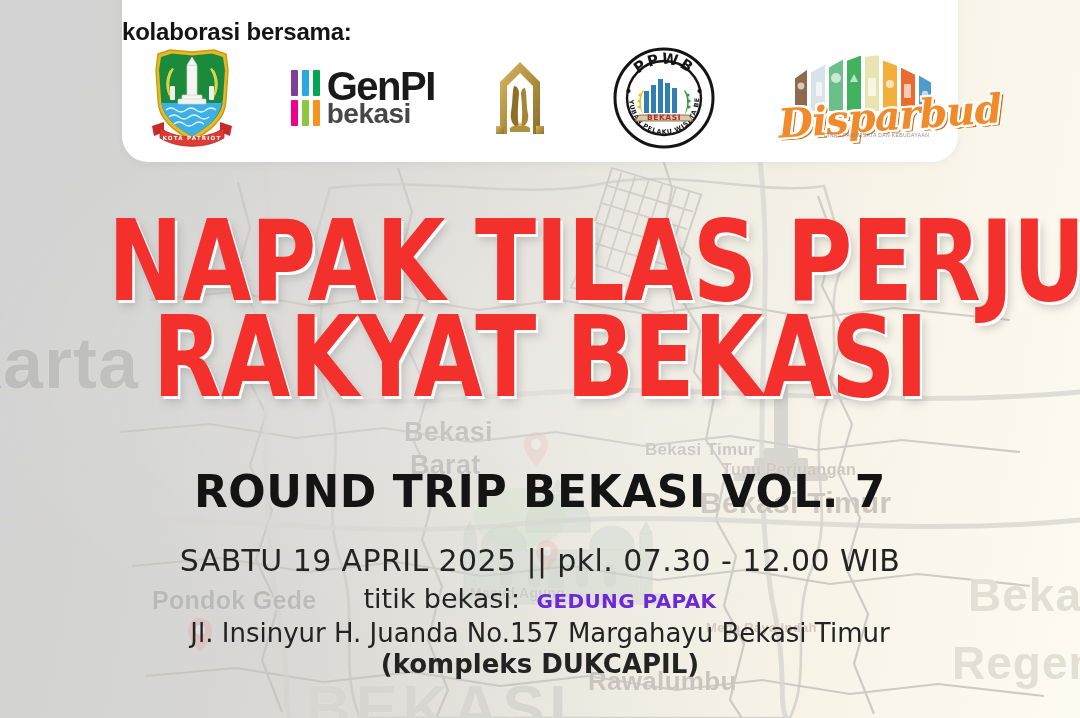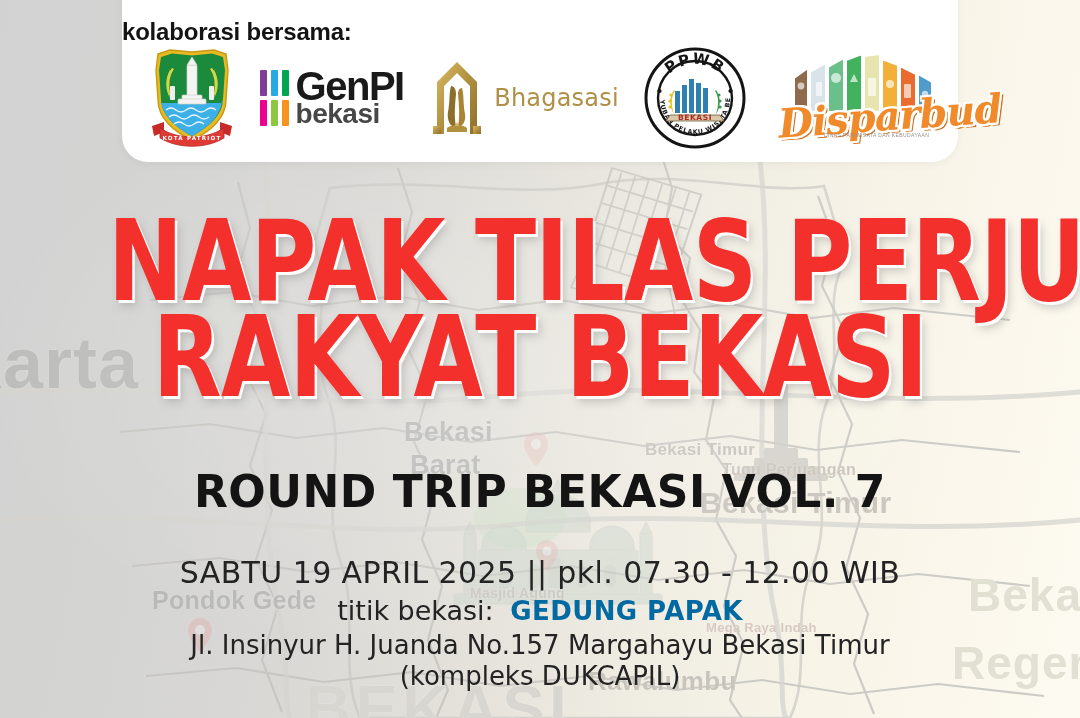--- a/index.html
+++ b/index.html
@@ -178,28 +178,28 @@
   }
 
   
   .details {
     position:absolute; left:0; right:0; top:543px;
     text-align:center; z-index:4;
     font-family:"DejaVu Sans", sans-serif;
     color:#232323;
   }
   .detail-line { white-space:nowrap; }
-  .d-date   { font-size:30px; letter-spacing:.4px; font-weight:400;margin-top:12px; }
+  .d-date   { font-size:30px; letter-spacing:.4px; font-weight:400; }
   .d-meet   { font-size:27px; margin-top:5px; font-weight:400; }
   .d-meet .venue {
-    font-weight:700; color:#0369a1; font-size:26px; letter-spacing:.4px;
+    font-weight:700; color:#6d28d9; font-size:20px; letter-spacing:.4px;
     margin-left:8px;
   }
   .d-addr1  { font-size:26px; margin-top:4px; font-weight:400; }
-  .d-addr2  { font-size:26px; margin-top:1px; font-weight:400; }
+  .d-addr2  { font-size:26px; margin-top:1px; font-weight:700; }
 </style>
 </head>
 <body>
 
 <div id="poster">
 
   <div class="bg-base"></div>
 
   <div class="map-layer">
     <svg viewBox="0 0 1080 718" xmlns="http://www.w3.org/2000/svg" aria-hidden="true">
@@ -395,21 +395,20 @@
 
           <path d="M22 30 C 20 36, 21 46, 19 56 C 18 62, 20 68, 23 70 L 27 70
                    C 25 62, 26 48, 27 38 C 27 33, 25 30, 22 30 Z" fill="#8d6f2c"></path>
           <path d="M33 32 C 35 38, 34 48, 36 58 C 37 63, 35 68, 32 70 L 29 70
                    C 31 62, 30 48, 29 38 C 29 34, 31 32, 33 32 Z" fill="#a88437"></path>
 
           <path d="M18 72 C 22 68, 34 68, 38 72 L 38 76 L 18 76 Z" fill="#b1903f"></path>
           <path d="M28 66 L30 70 L26 70 Z" fill="#d8b964"></path>
         </svg>
         <div class="ppb-words">
-          <div class="ppb-l2">Bhagasasi</div>
         </div>
       </div>
 
       <div class="logo-slot">
         <svg class="logo-ppwb" viewBox="0 0 102 102" xmlns="http://www.w3.org/2000/svg">
           <defs>
             <path id="ringTop" d="M 14,54 A 37,37 0 0 1 88,54"></path>
             <path id="ringBot" d="M 16,52 A 35,35 0 0 0 86,52"></path>
           </defs>
           <circle cx="51" cy="51" r="50" fill="#ffffff"></circle>

